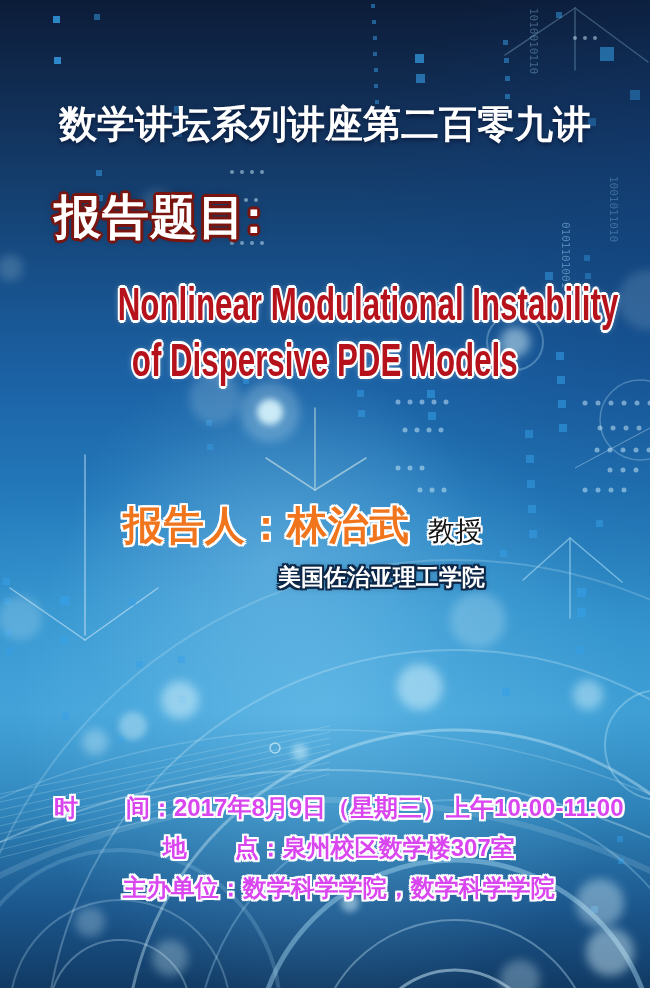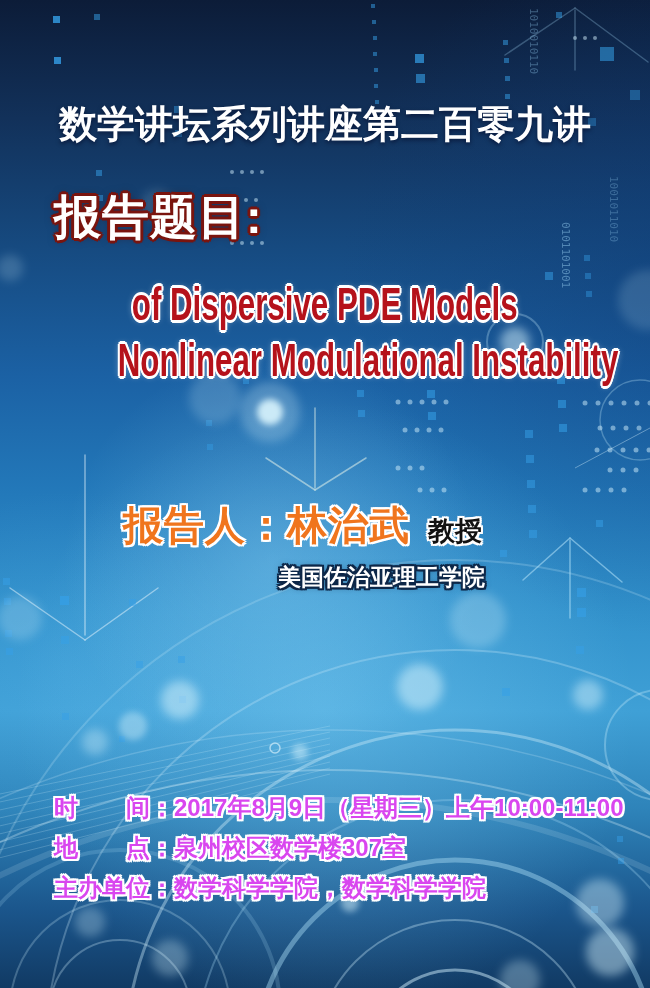--- a/index.html
+++ b/index.html
@@ -15,21 +15,21 @@
       radial-gradient(circle 430px at 50% 72%, rgba(130,210,248,.38), rgba(130,210,248,0) 72%),
       radial-gradient(circle 260px at 10% 68%, rgba(90,180,235,.22), rgba(90,180,235,0) 70%),
       radial-gradient(circle 520px at 108% 28%, rgba(15,60,120,.45), rgba(15,60,120,0) 70%),
       linear-gradient(180deg,
         #0c1c38 0%, #12315a 12%, #164a80 25%, #1b61a4 38%, #2379ba 50%,
         #3292cc 62%, #3fa0d6 72%, #2e83b9 82%, #1b568c 92%, #113a64 100%);
   }
   .bg-art{position:absolute;inset:0;}
   
   .ow2{text-shadow:-2px -2px 0 #fff,0 -2px 0 #fff,2px -2px 0 #fff,-2px 0 0 #fff,
-       2px 0 0 #fff,-2px 2px 0 #fff,0 2px 0 #fff,2px 2px 0 #fff;}
+       2px 0 0 #fff,-2px 2px 0 #fff,0 2px 0 #fff,2px 2px 0 #fff;text-align:center;}
   .ow3{text-shadow:-3px 0 0 #fff,3px 0 0 #fff,0 -3px 0 #fff,0 3px 0 #fff,
        -2px -2px 0 #fff,2px -2px 0 #fff,-2px 2px 0 #fff,2px 2px 0 #fff,
        0 0 9px rgba(255,255,255,.55);}
   
   .series-title{
     position:absolute;top:74px;left:0;right:0;text-align:center;
     font-family:"DejaVu Serif","Liberation Serif",serif;
     font-weight:bold;font-size:38px;color:#ffffff;letter-spacing:0px;
     text-shadow:0 2px 4px rgba(0,0,30,.55);white-space:nowrap;
   }
@@ -48,21 +48,21 @@
   }
   .talk-title .squeeze{display:inline-block;transform:scaleX(.68);transform-origin:50% 50%;}
   .speaker-row{
     position:absolute;top:498px;left:123px;display:flex;align-items:flex-end;
     white-space:nowrap;
   }
   .speaker-main{
     font-size:40px;font-weight:900;color:#f0751d;letter-spacing:1px;
   }
   .speaker-title{
-    margin-left:18px;padding-bottom:4px;font-size:27px;font-weight:bold;color:#111111;
+    margin-left:18px;padding-bottom:4px;font-size:27px;font-weight:normal;color:#111111;
   }
   .affiliation{
     position:absolute;top:562px;left:278px;
     font-size:23px;font-weight:bold;color:#ffffff;white-space:nowrap;
     text-shadow:-2px -2px 0 #0d2748,2px -2px 0 #0d2748,-2px 2px 0 #0d2748,
       2px 2px 0 #0d2748,0 -2px 0 #0d2748,0 2px 0 #0d2748,-2px 0 0 #0d2748,
       2px 0 0 #0d2748,0 0 6px rgba(6,25,52,.6);
   }
   .details{
     position:absolute;top:788px;left:54px;
@@ -296,22 +296,22 @@
       <circle cx="10" cy="268" r="13" opacity=".18" filter="url(#blur5)"></circle>
       <circle cx="157" cy="205" r="16" opacity=".14" filter="url(#blur5)"></circle>
     </g>
   </svg>
 
   <h1 class="series-title">数学讲坛系列讲座第二百零九讲</h1>
 
   <div class="topic-label">报告题目:</div>
 
   <div class="talk-title ow3">
+    <div><span class="squeeze">Nonlinear Modulational Instability</span></div>
     <div><span class="squeeze">of Dispersive PDE Models</span></div>
-    <div><span class="squeeze">Nonlinear Modulational Instability</span></div>
   </div>
 
   <div class="speaker-row">
     <span class="speaker-main ow2"><span>报告人：</span><span>林治武</span></span>
     <span class="speaker-title ow2">教授</span>
   </div>
 
   <div class="affiliation">美国佐治亚理工学院</div>
 
   <div class="details">

